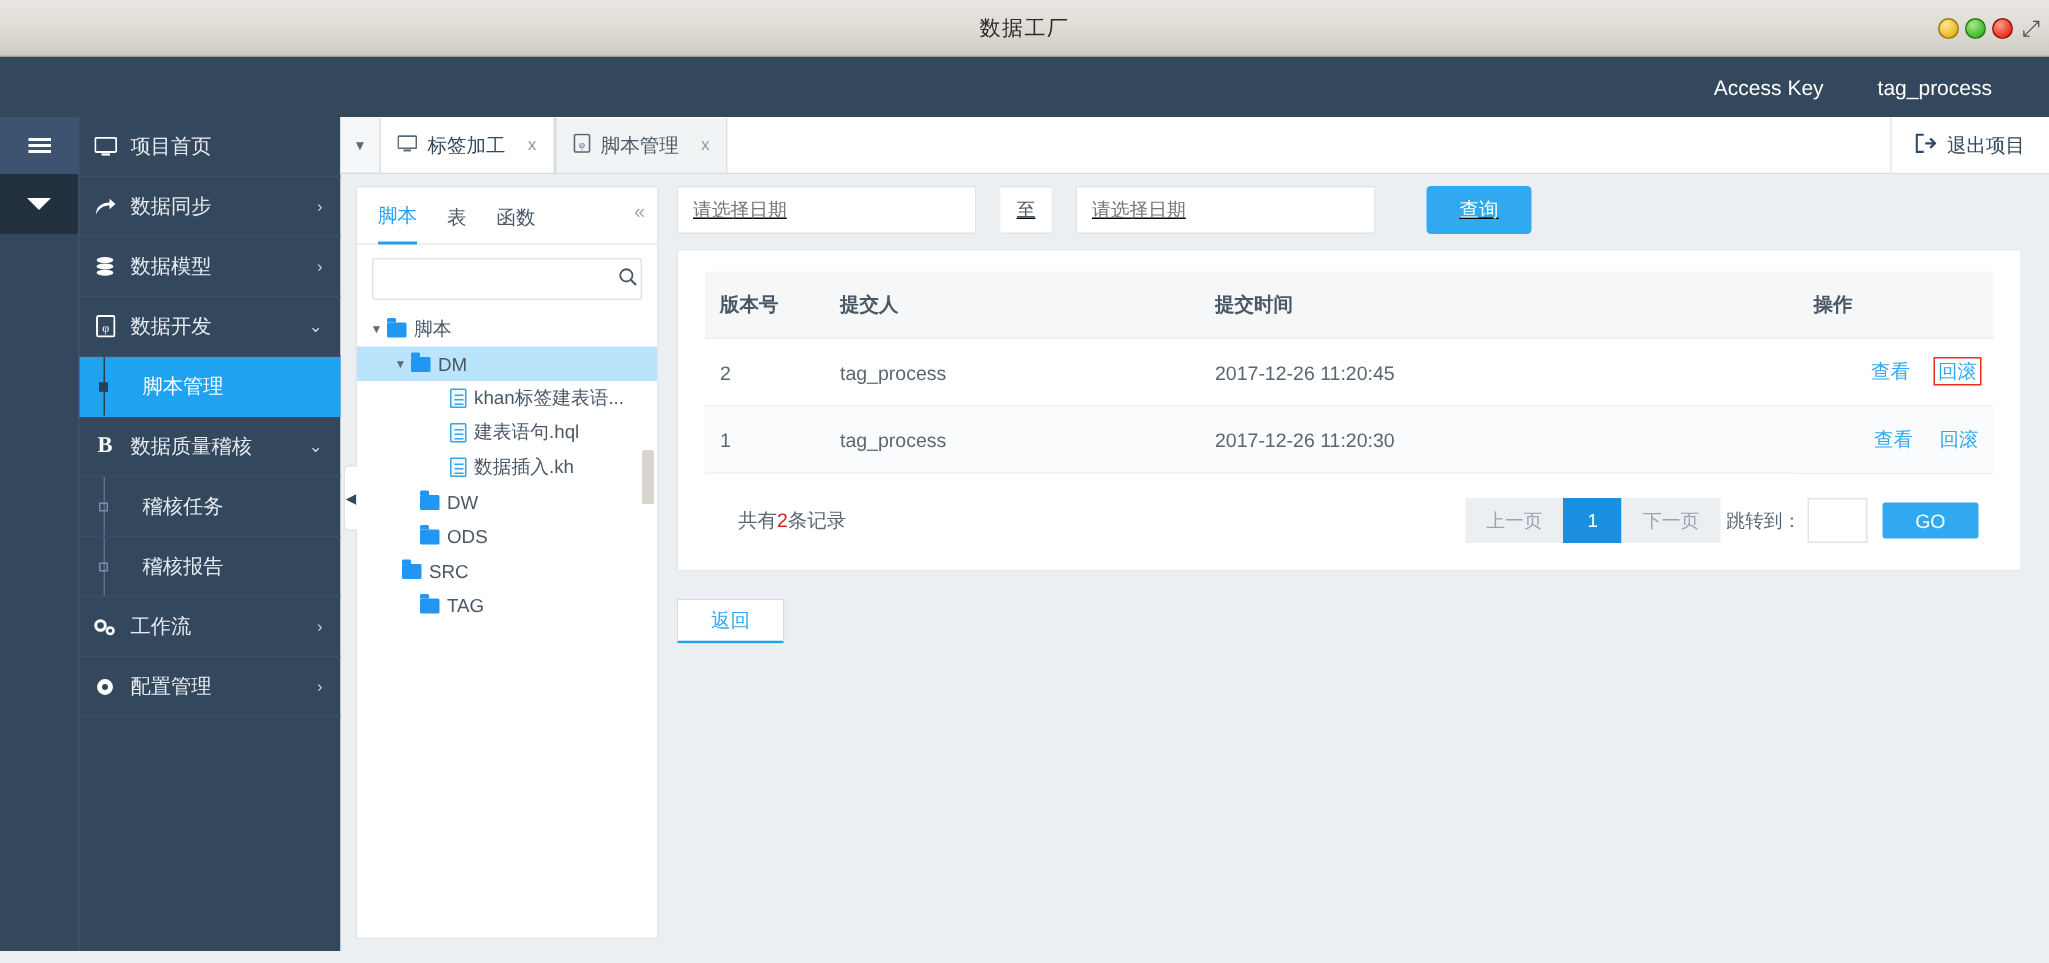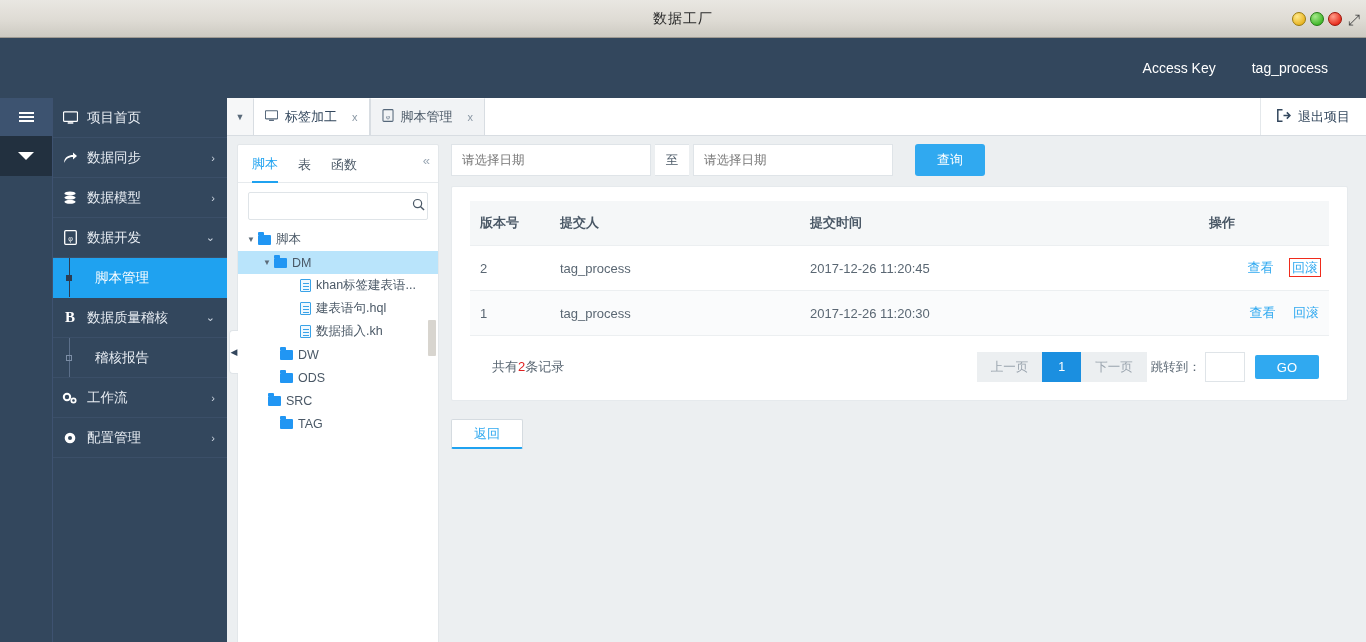--- a/index.html
+++ b/index.html
@@ -26,21 +26,21 @@
     display: flex; align-items: center; gap: 4px;
   }
   .win-dot { width: 14px; height: 14px; border-radius: 50%; display: inline-block; }
   .win-dot.min { background: radial-gradient(circle at 35% 30%, #ffe98a, #e8b321 75%, #b88b10); border:1px solid #9a7a0e; }
   .win-dot.max { background: radial-gradient(circle at 35% 30%, #a5e98a, #3fb628 75%, #2a8a18); border:1px solid #247a16; }
   .win-dot.close { background: radial-gradient(circle at 35% 30%, #ff9d8a, #e82b1c 75%, #b01a0e); border:1px solid #9a140a; }
   .win-expand { font-size: 15px; color: #4a4a4a; margin-left: 2px; line-height: 1; }
 
   
   .topbar {
-    height: 60px; background: #33475d;
+    height: 40px; background: #33475d;
     display: flex; align-items: center; justify-content: flex-end;
     color: #ffffff; padding-right: 24px;
   }
   .topbar .ak-label { font-size: 14px; margin-right: 36px; }
   .topbar .ak-value { font-size: 14px; margin-right: 14px; }
 
   
   .shell { display: flex; height: 556px; width: 100%; }
 
   
@@ -178,21 +178,21 @@
     position:absolute; left:-9px; top:185px; width:9px; height:44px;
     background:#ffffff; border:1px solid #dfe4e8; border-right:none;
     border-radius:4px 0 0 4px; display:flex; align-items:center; justify-content:center;
     font-size:9px; color:#33475d; cursor:pointer;
   }
 
   
   .content { flex:1; padding:8px 18px 8px 12px; min-width:0; }
 
   .filterbar {
-    display:flex; align-items:flex-end; gap:4px; margin-bottom:10px;
+    display:flex; align-items:flex-end; gap:16px; margin-bottom:10px;text-decoration:underline;
   }
   .date-input {
     width:200px; height:32px; border:1px solid #dfe4e8; background:#fff;
     font-size:12.5px; color:#9aa4ae; padding:0 10px; outline:none;
     font-family:"Liberation Sans", sans-serif;
   }
   .date-sep {
     width:34px; height:32px; border-top:1px solid #dfe4e8; border-bottom:1px solid #dfe4e8;
     background:#fff; display:flex; align-items:center; justify-content:center;
     font-size:12.5px; color:#4a5866;
@@ -335,20 +335,26 @@
       <span class="nav-icon"></span>
       <span class="nav-label">脚本管理</span>
     </div>
 
     <div class="nav-item">
       <span class="nav-icon" style="font-family:'Liberation Serif',serif;font-weight:bold;font-size:15px;">B</span>
       <span class="nav-label">数据质量稽核</span>
       <span class="nav-arrow">⌄</span>
     </div>
 
+    <div class="nav-item sub">
+      <span class="tree-stub"></span>
+      <span class="tree-node"></span>
+      <span class="nav-icon"></span>
+      <span class="nav-label">稽核任务</span>
+    </div>
 
     <div class="nav-item sub">
       <span class="tree-stub"></span>
       <span class="tree-node"></span>
       <span class="nav-icon"></span>
       <span class="nav-label">稽核报告</span>
     </div>
 
     <div class="nav-item">
       <span class="nav-icon">

